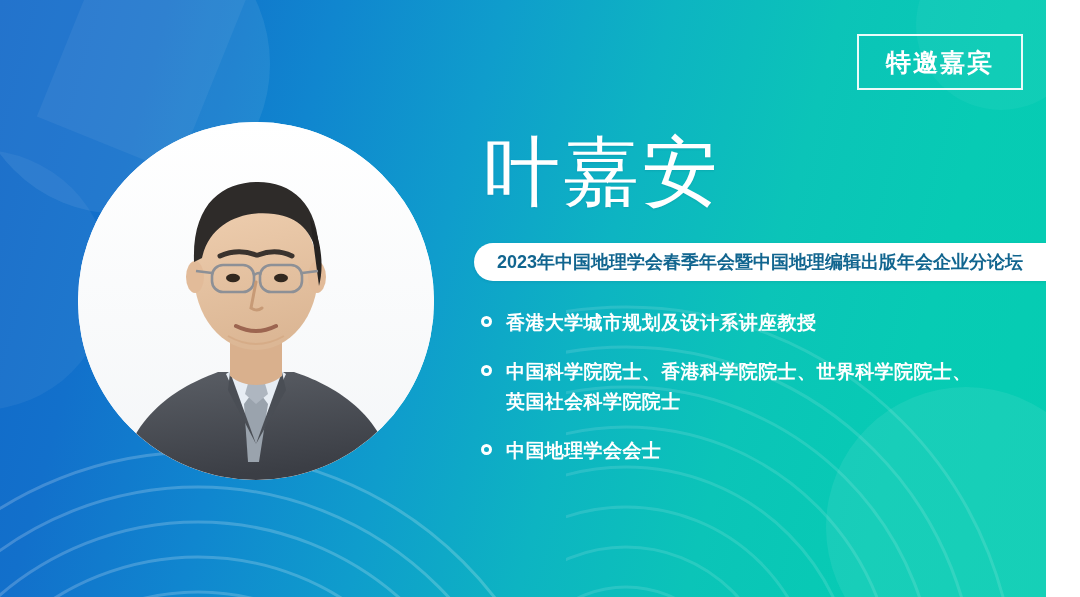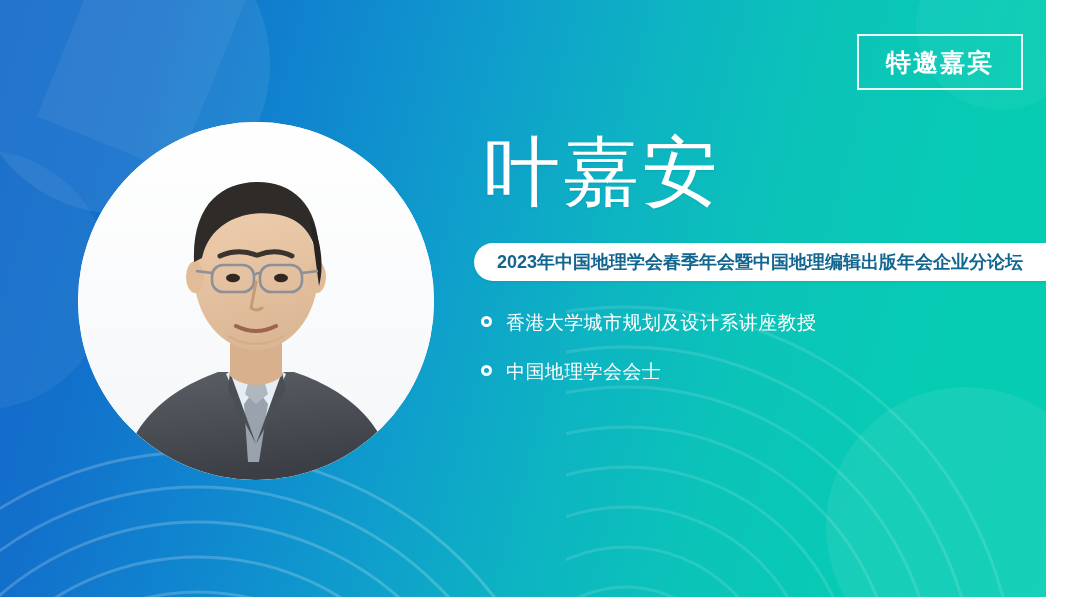--- a/index.html
+++ b/index.html
@@ -153,20 +153,21 @@
     border-radius:50%;
     box-sizing:border-box;
     margin-top:8px;
     margin-right:14px;
   }
   .bullet-text{
     color:#ffffff;
     font-size:19px;
     line-height:1.55;
     letter-spacing:0.4px;
+    font-weight:bold;
   }
   .bullet-text .l2{display:block;}
 </style>
 </head>
 <body>
 
 <div id="slide">
 
   <div class="bg-layer">
     <div class="blob-topleft"></div>
@@ -281,20 +282,27 @@
 
   <div class="bullets">
 
     <div class="bullet-row">
       <span class="bullet-mark"></span>
       <span class="bullet-text">
         <span>香港大学城市规划及设计系讲座教授</span>
       </span>
     </div>
 
+    <div class="bullet-row">
+      <span class="bullet-mark"></span>
+      <span class="bullet-text">
+        <span>中国科学院院士、香港科学院院士、世界科学院院士、</span>
+        <span class="l2">英国社会科学院院士</span>
+      </span>
+    </div>
 
     <div class="bullet-row">
       <span class="bullet-mark"></span>
       <span class="bullet-text">
         <span>中国地理学会会士</span>
       </span>
     </div>
 
   </div>
 

